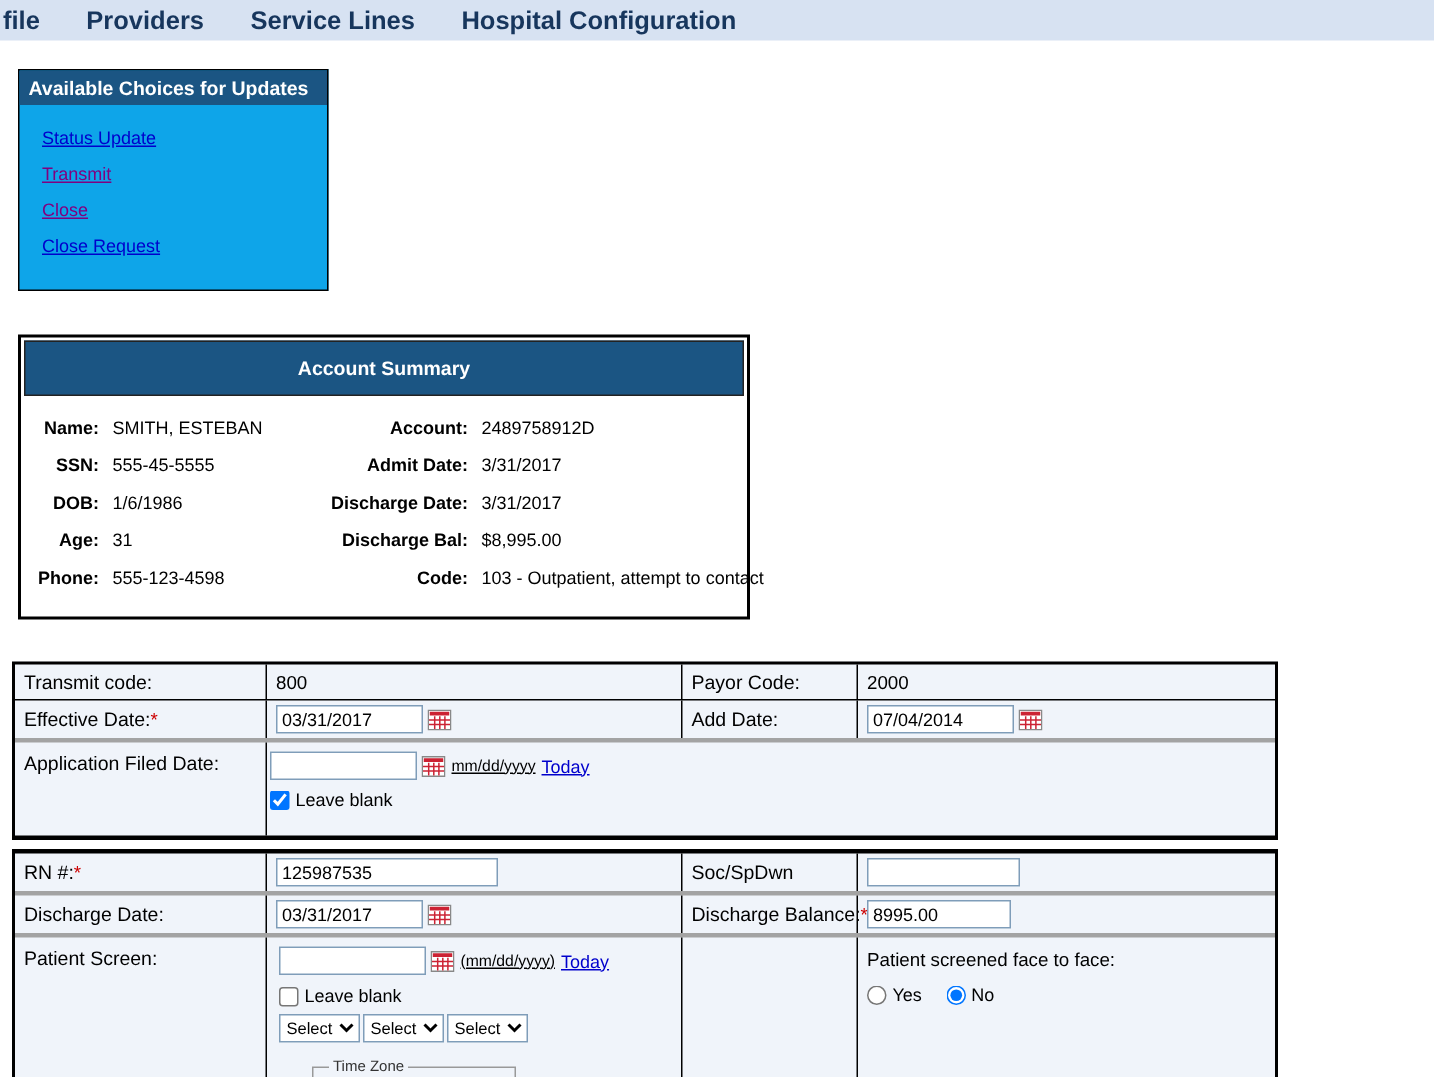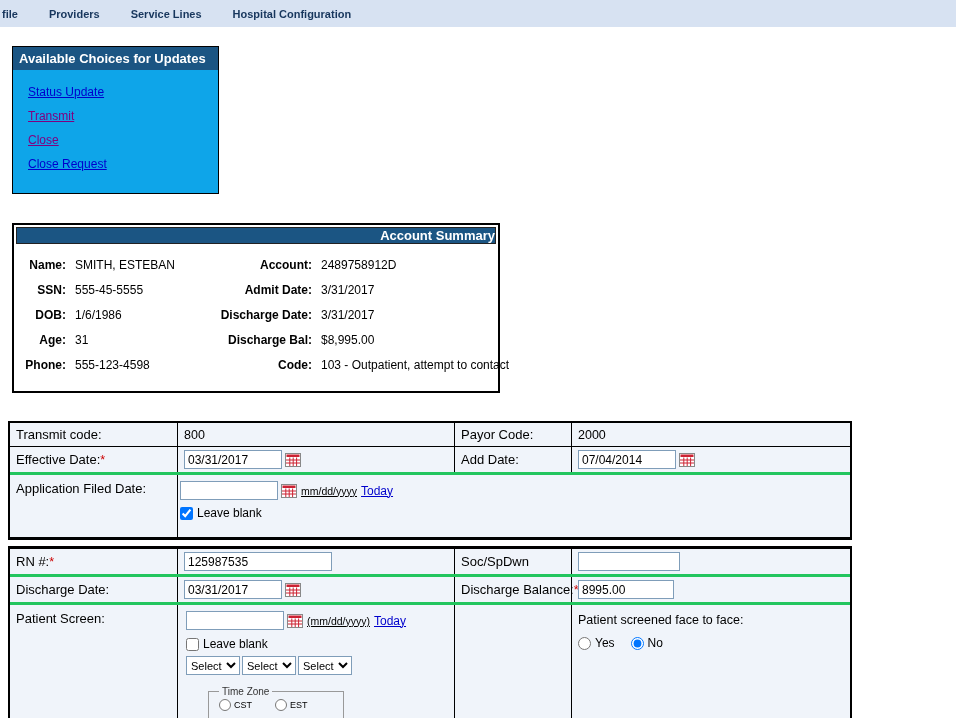--- a/index.html
+++ b/index.html
@@ -11,21 +11,21 @@
     color:#000;
   }
 
   
   .topnav {
     height:27px; background:#D7E2F2;
     display:flex; align-items:center; gap:31px;
     padding-left:2px;
   }
   .topnav .nav-item {
-    color:#17365D; font-weight:bold; font-size:11px; cursor:pointer; white-space:nowrap;
+    color:#17365D; font-weight:bold; font-size:17px; cursor:pointer; white-space:nowrap;
   }
 
   
   .choices-box {
     margin:19px 0 0 12px; width:207px;
     border:1px solid #000; background:#0ea5e9;
   }
   .box-header {
     background:#1B5583; color:#fff; font-weight:bold;
     font-size:13px; padding:4px 6px;
@@ -37,40 +37,40 @@
   }
   .choices-body a.visited { color:#800080; }
 
   
   .summary-box {
     margin:29px 0 0 12px; width:488px;
     border:2px solid #000; background:#fff;
   }
   .summary-header {
     margin:2px 2px 0 2px; background:#1B5583; border:1px solid #222;
-    color:#fff; text-align:right; font-weight:bold; font-size:13px; padding:0;
+    color:#fff; text-align:center; font-weight:bold; font-size:13px; padding:10px;
   }
   .summary-grid { padding:9px 6px 13px 4px; }
   .summary-row {
     display:grid; grid-template-columns:48px 132px 96px 1fr;
     column-gap:9px; font-size:12px; line-height:25px;
   }
   .summary-row .lbl { font-weight:bold; text-align:right; white-space:nowrap; }
   .summary-row .val { white-space:nowrap; }
 
   
   .ftable {
     margin-left:8px; width:844px;
     border:2px solid #000; background:#F0F4FA;
   }
   .ftable.first { margin-top:28px; border-bottom-width:3px; }
   .ftable.second { margin-top:6px; border-top-width:3px; }
   .frow { display:grid; }
   .frow.sep  { border-bottom:1px solid #000; }
-  .frow.sep2 { border-bottom:3px solid #22c55e; }
+  .frow.sep2 { border-bottom:3px solid #a3a3a3; }
   .cols4 { grid-template-columns:168px 277px 117px 1fr; }
   .cols2 { grid-template-columns:168px 1fr; }
   .cell {
     padding:3px 6px; border-right:1px solid #000;
     display:flex; align-items:center; min-height:23px;
   }
   .cell.last { border-right:none; }
   .cell.top { align-items:flex-start; padding-top:6px; }
   .cell.stack { flex-direction:column; align-items:flex-start; justify-content:flex-start; }
   .flabel { font-size:13px; white-space:nowrap; }

